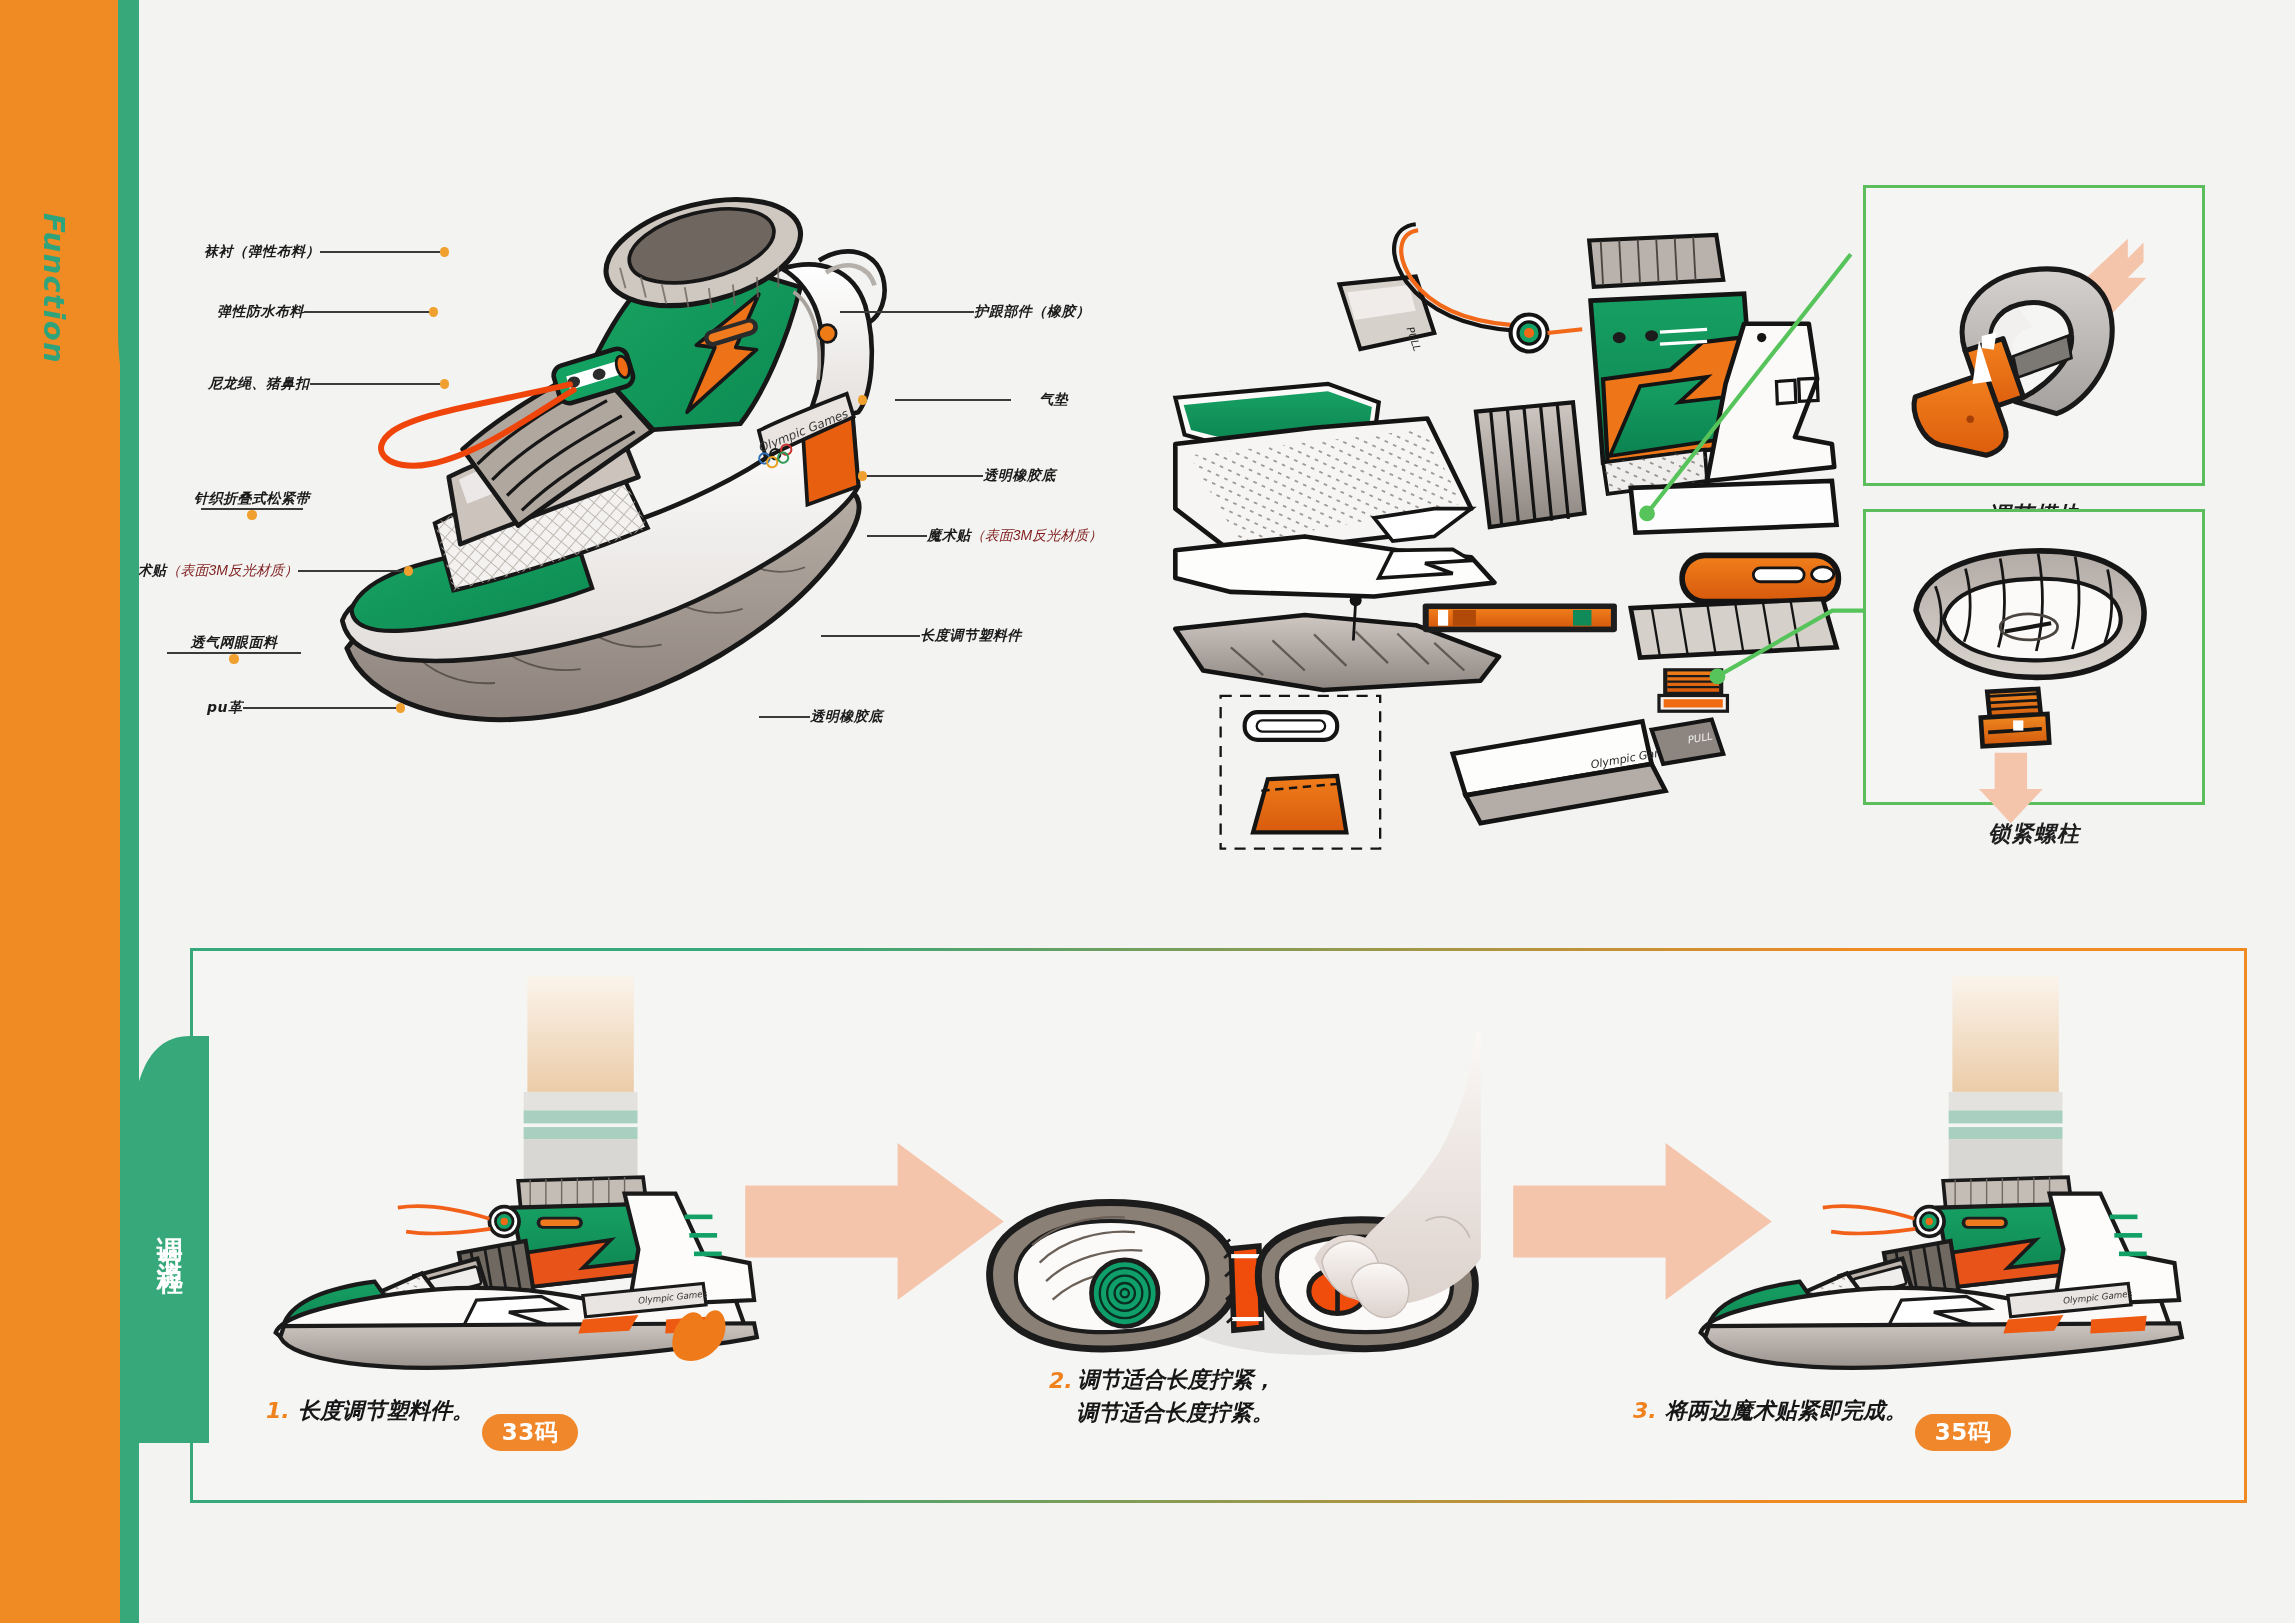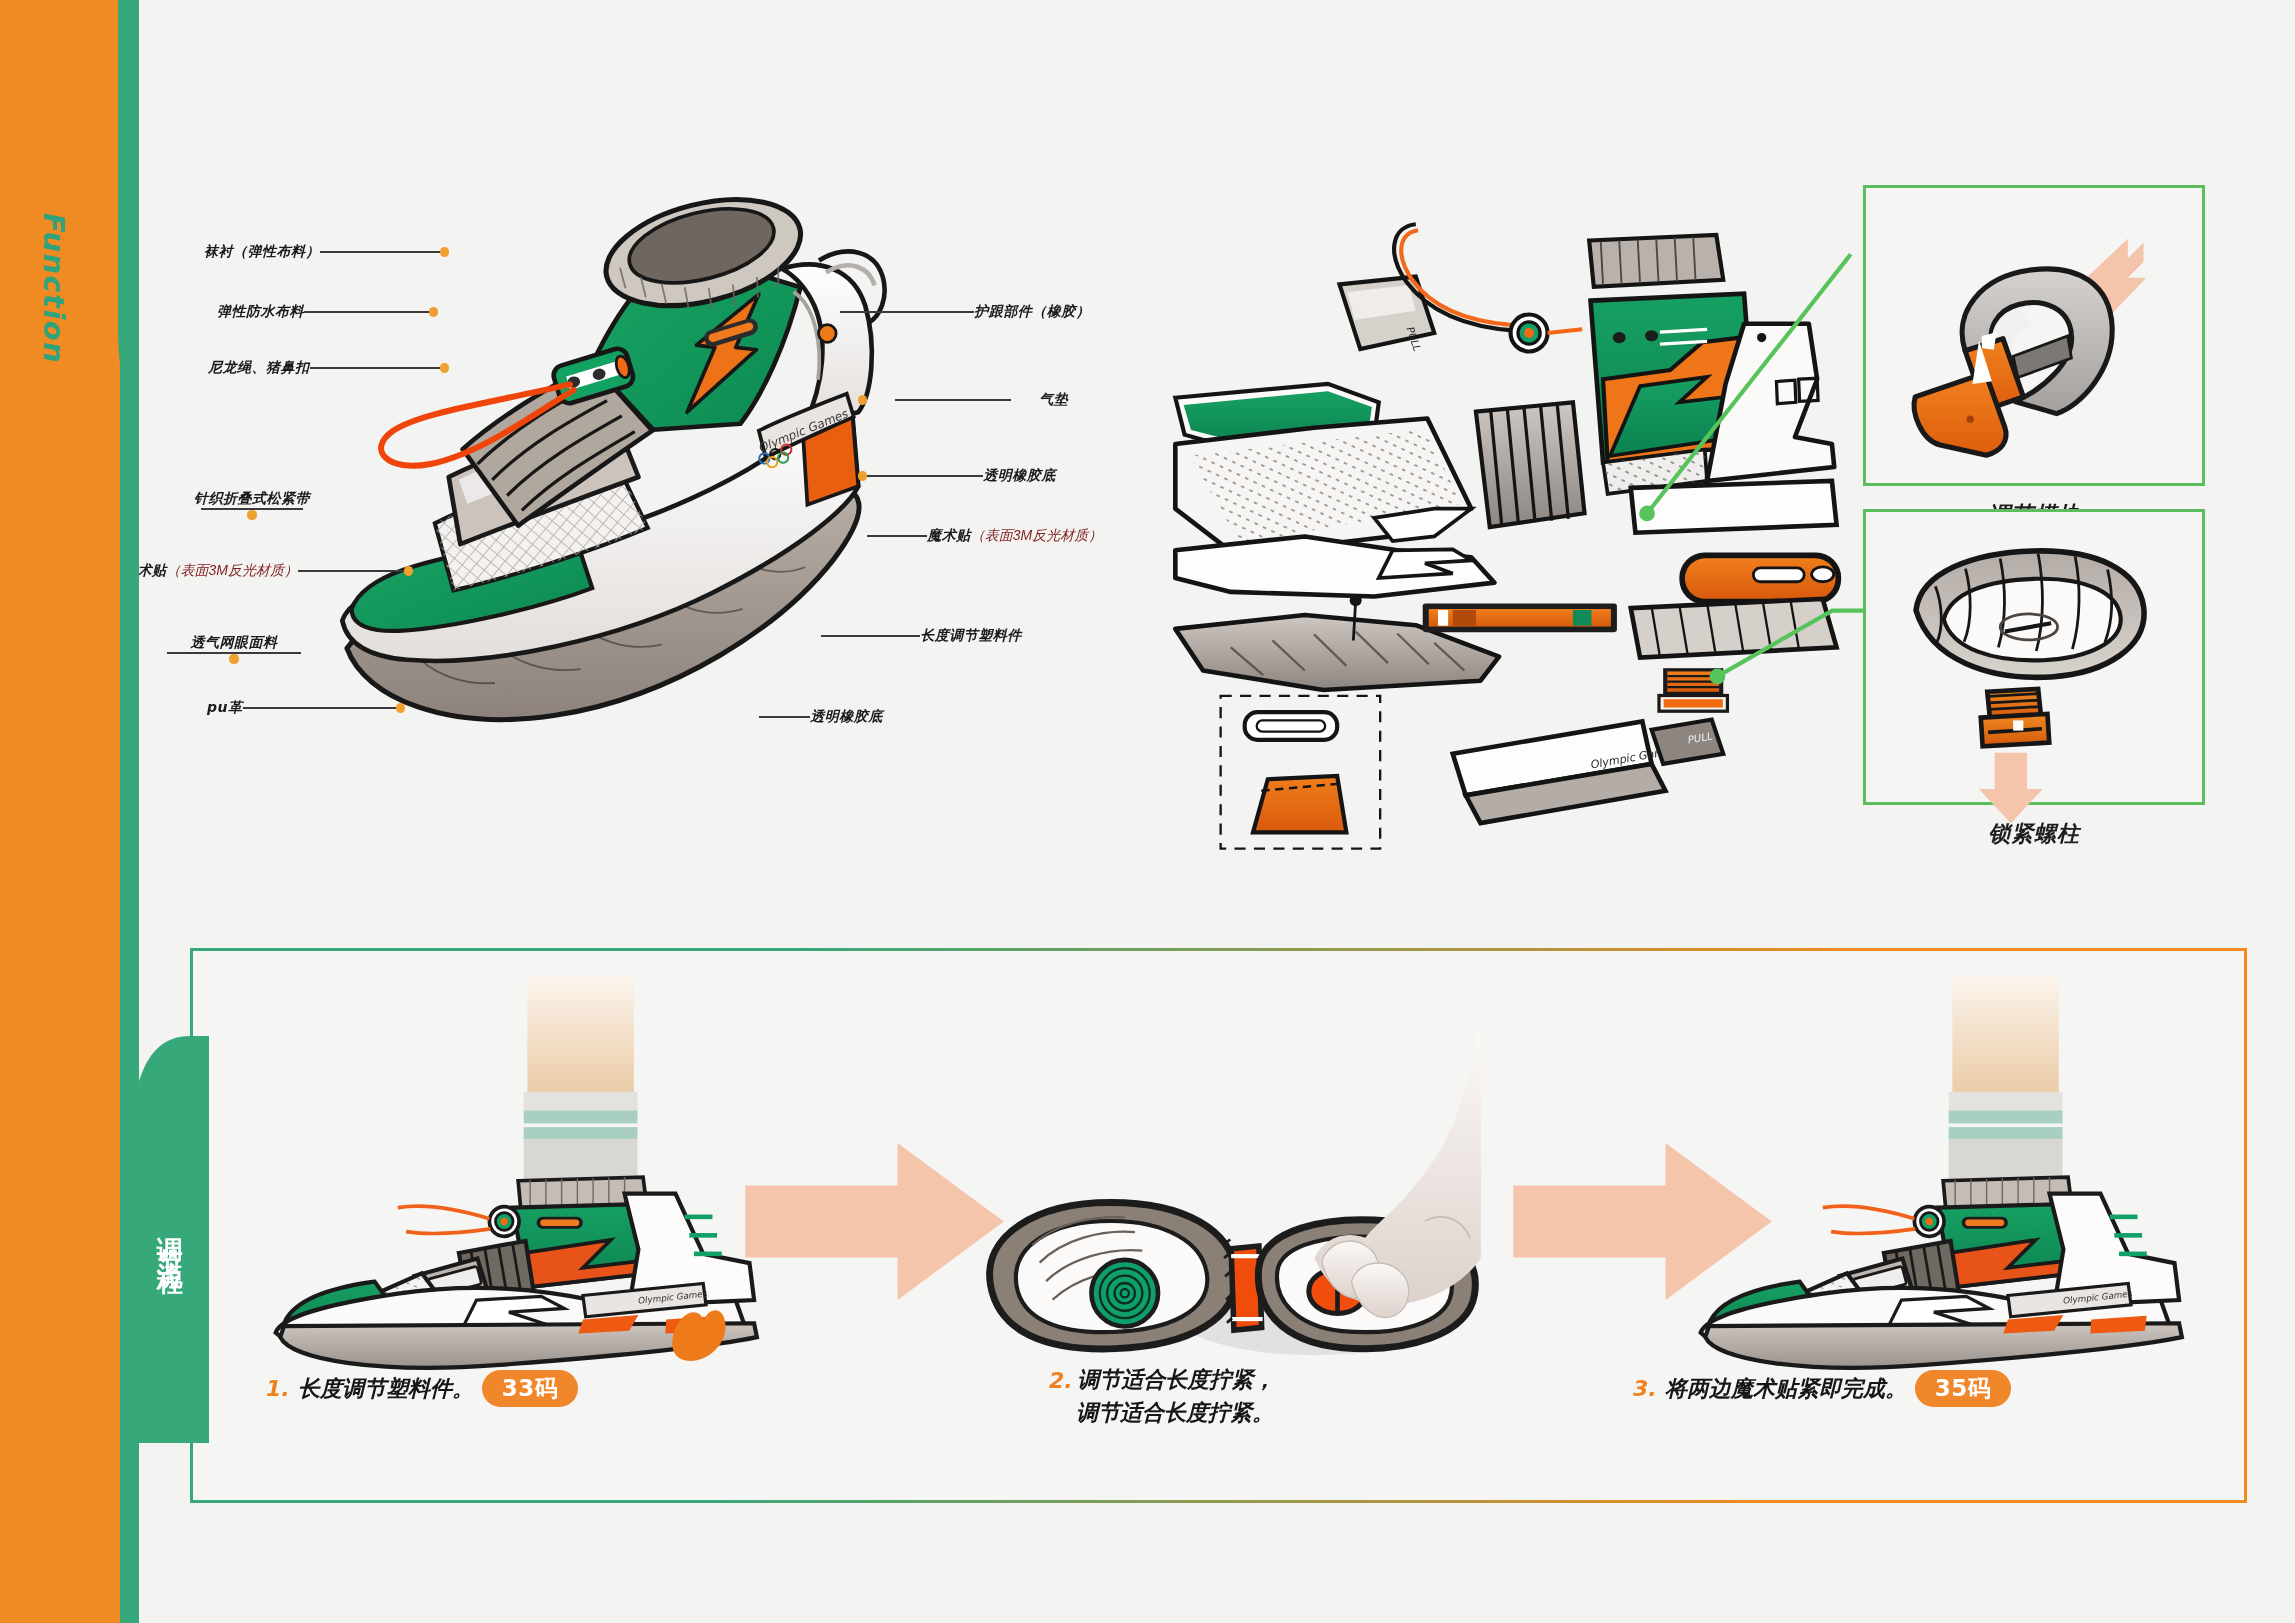--- a/index.html
+++ b/index.html
@@ -77,21 +77,21 @@
 
   .step-cap {
     position: absolute; display: flex; align-items: center; gap: 8.3px;
     font-size: 22px; font-style: italic; font-weight: 600; color: #161616;
     font-family: "DejaVu Sans", sans-serif; white-space: nowrap;
   }
   .step-num { color: #f0821e; font-weight: 700; font-style: italic; }
   .size-badge {
     background: #f0872a; color: #fff; border-radius: 20.4px;
     padding: 5.6px 19.4px 7.4px; font-size: 23px; font-weight: 700; font-style: normal;
-    letter-spacing: 0.5px; line-height: 1.05;
+    letter-spacing: 0.5px; line-height: 1.05; margin-top: 44px;
   }
   .step-cap.two { flex-direction: column; align-items: flex-start; gap: 2.8px; }
   .step-cap.two .l2 { padding-left: 27px; }
 
   .arrow-big { position: absolute; }
 </style>
 </head>
 <body>
 
 <div id="board">
@@ -205,21 +205,21 @@
   <div class="callout" style="left:204px; top:243px;">
     <span class="txt">袜衬（弹性布料）</span>
     <span class="lead" style="width:120px;"></span>
       <span class="dot"></span>
   </div>
   <div class="callout" style="left:217px; top:303px;">
     <span class="txt">弹性防水布料</span>
     <span class="lead" style="width:125px;"></span>
       <span class="dot"></span>
   </div>
-  <div class="callout" style="left:208px; top:359px;">
+  <div class="callout" style="left:208px; top:375px;">
     <span class="txt">尼龙绳、猪鼻扣</span>
     <span class="lead" style="width:130px;"></span>
       <span class="dot"></span>
   </div>
   <div class="callout" style="left:194px; top:490px;flex-direction:column;">
     <span class="txt">针织折叠式松紧带</span>
     <span class="lead" style="width:102px;"></span>
       <span class="dot"></span>
   </div>
   <div class="callout" style="left:123px; top:562px;">

